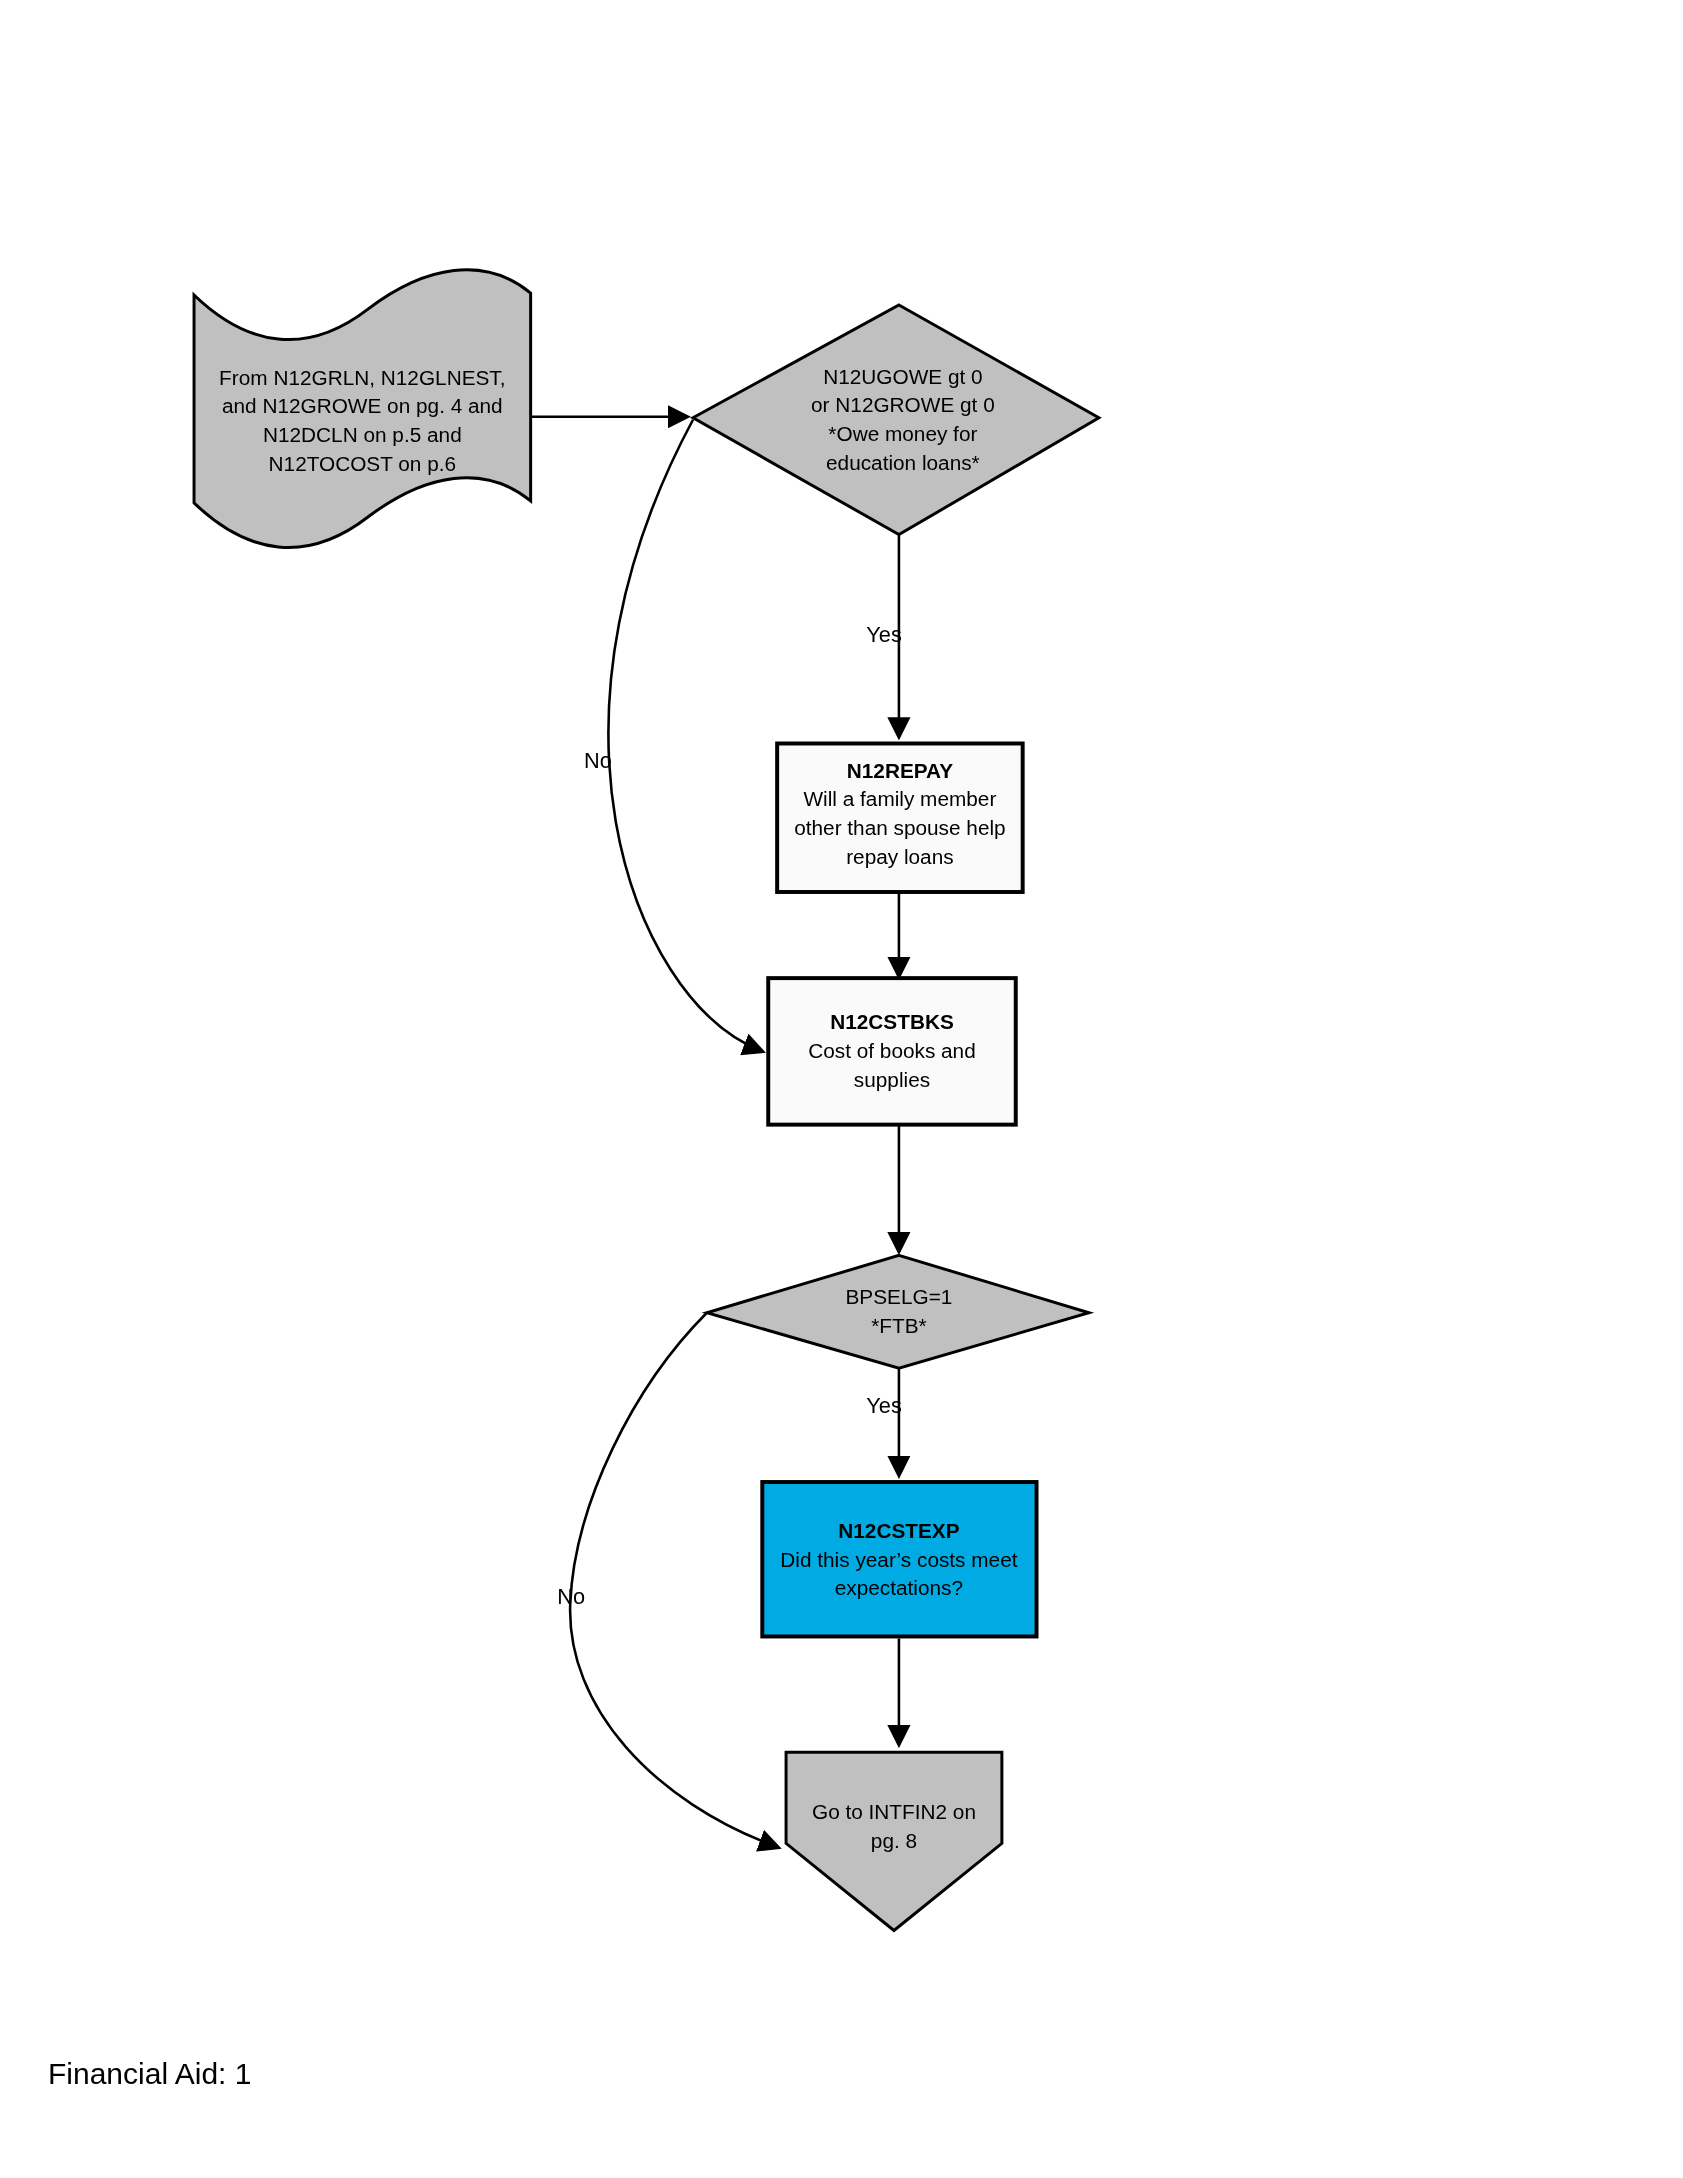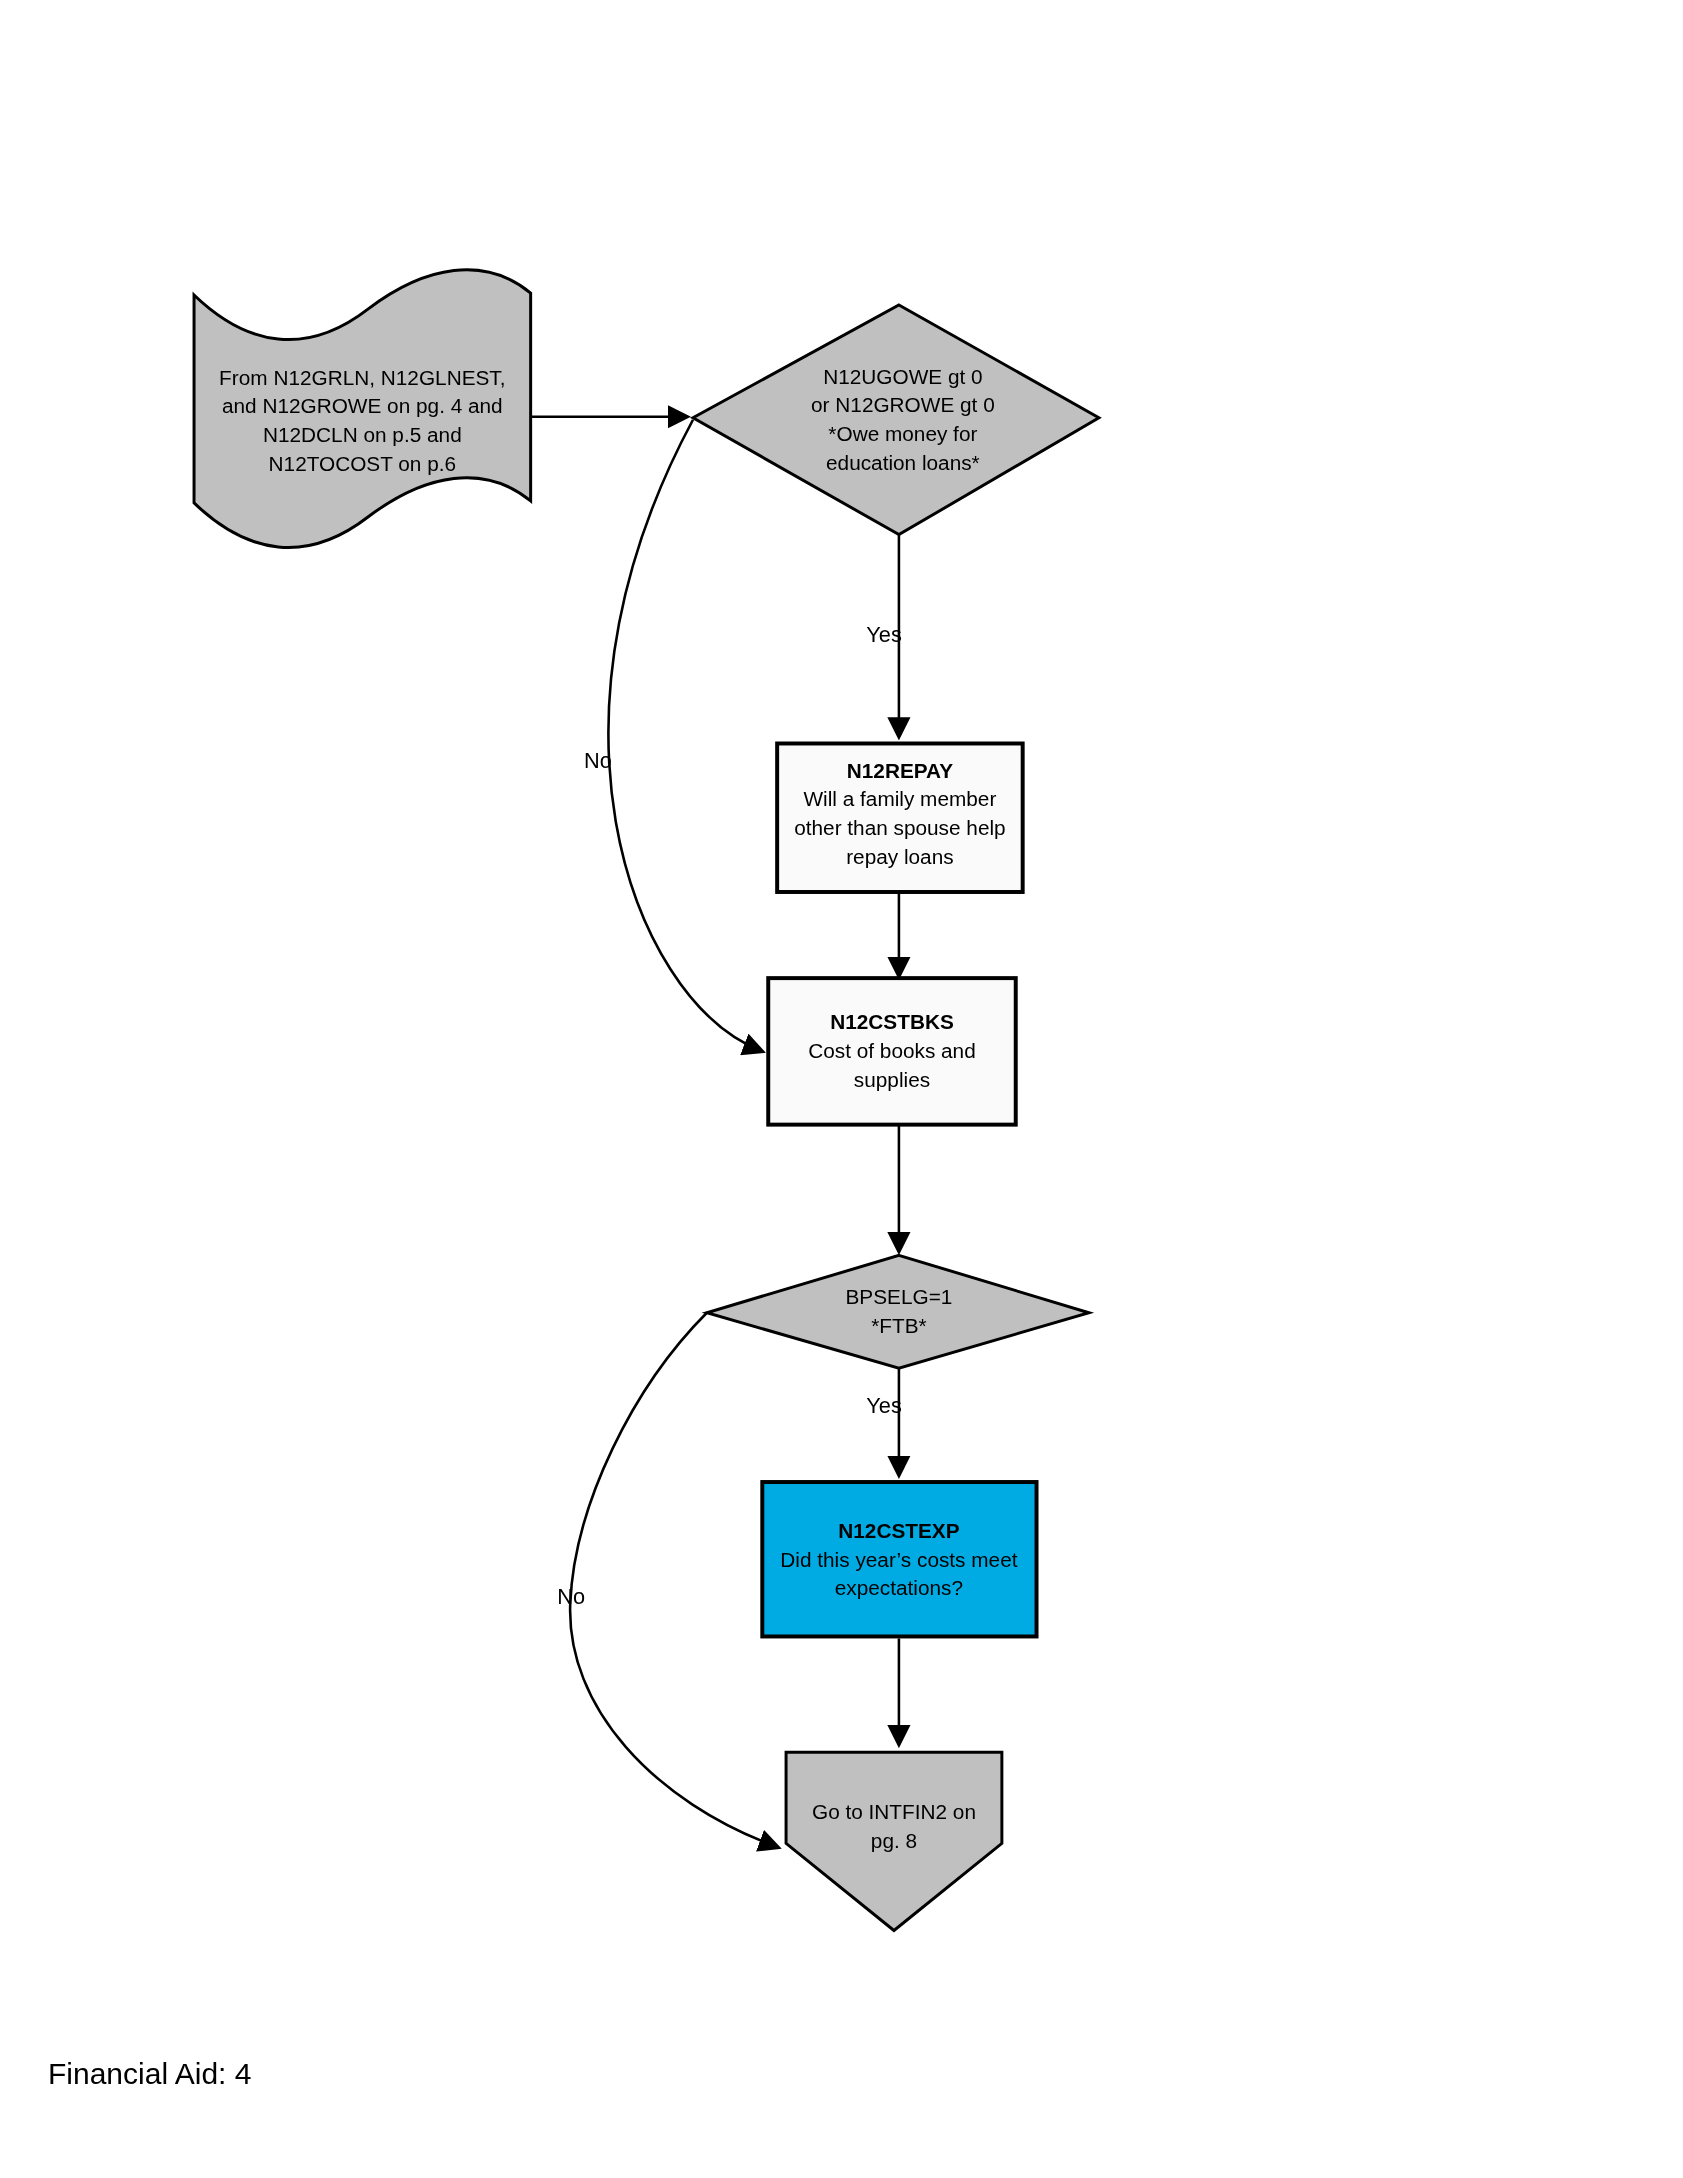--- a/index.html
+++ b/index.html
@@ -157,16 +157,16 @@
     </g>
 
     <g>
       <path class="shape-fill-gray" d="M 794 1770 L 1012 1770 L 1012 1862 L 903 1950 L 794 1862 Z"></path>
       <text class="node-text" x="903" y="1832">Go to INTFIN2 on</text>
       <text class="node-text" x="903" y="1861">pg. 8</text>
     </g>
 
   </svg>
 
-  <div class="footer-text">Financial Aid: 4</div>
+  <div class="footer-text">Financial Aid: 1</div>
 
 </div>
 
 
 </body></html>

